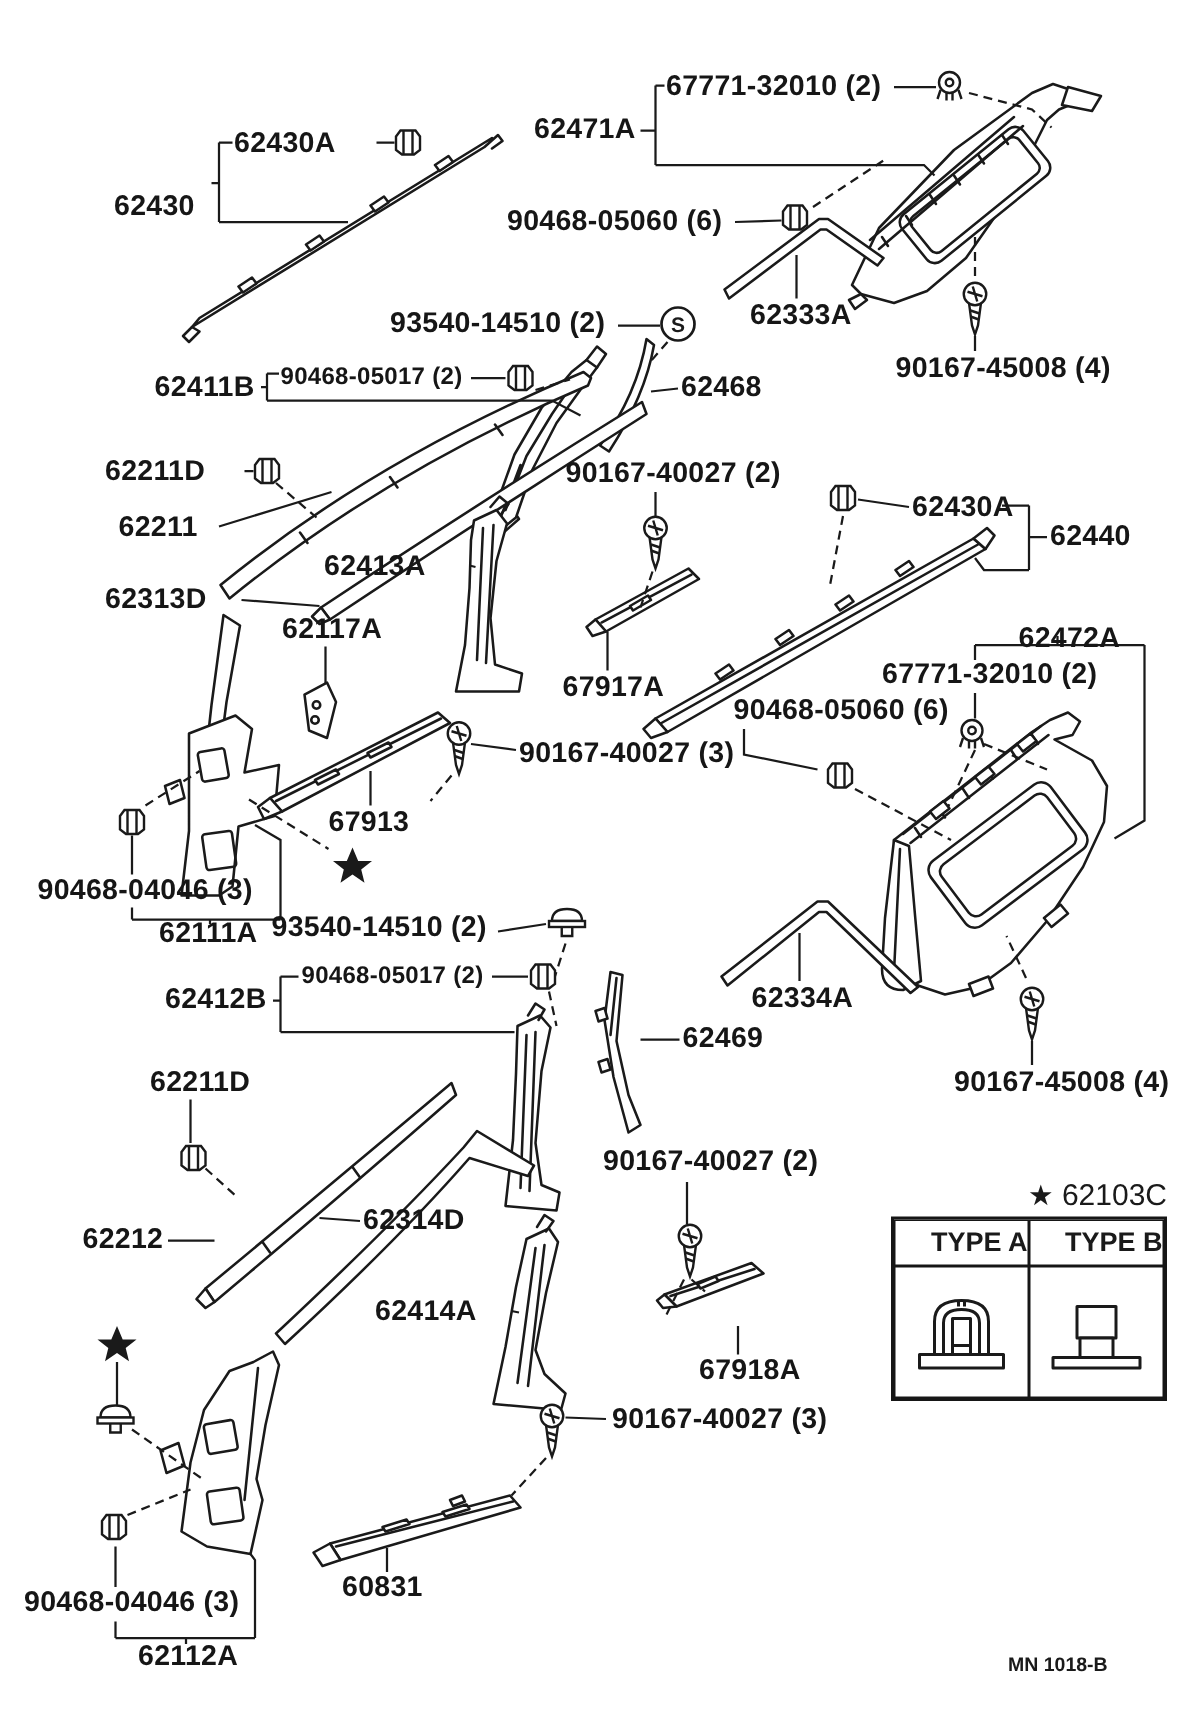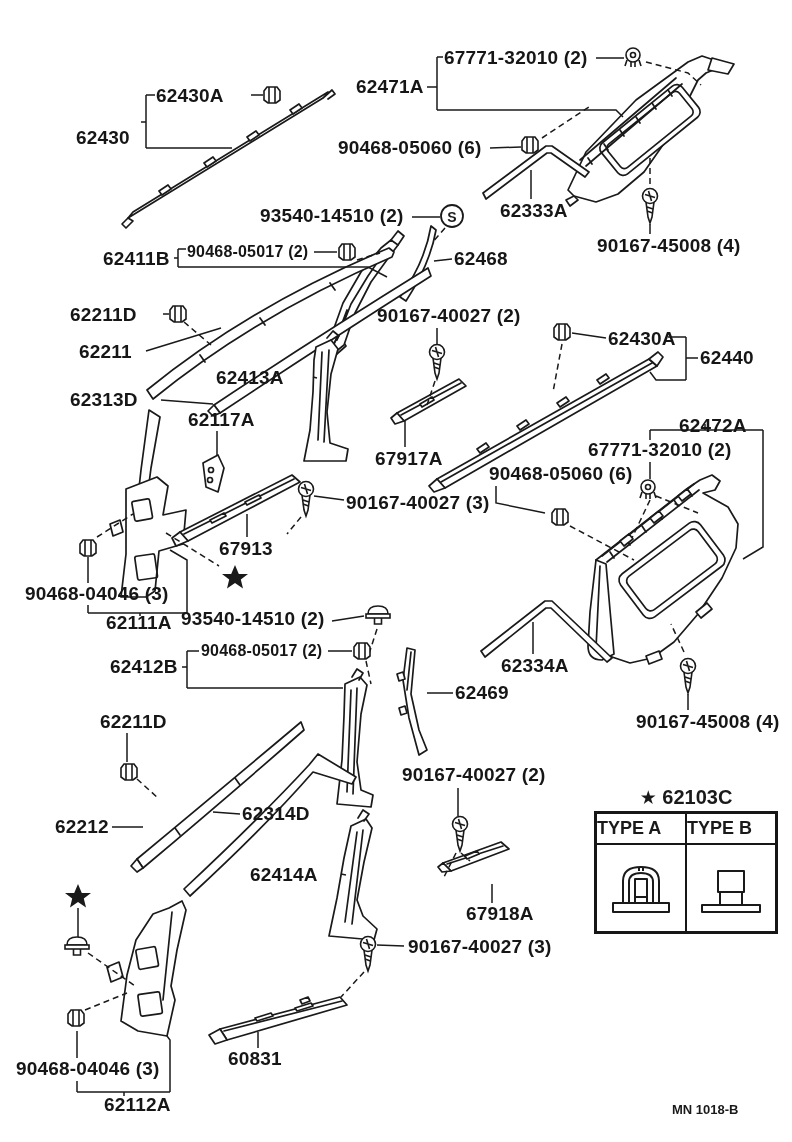--- a/index.html
+++ b/index.html
@@ -3,24 +3,24 @@
 <meta charset="utf-8">
 <style>
   html,body{margin:0;padding:0;background:#fff;}
   .page{position:relative;width:792px;height:1142px;background:#ffffff;overflow:hidden;
         font-family:"Liberation Sans",sans-serif;color:#1a1a1a;}
   svg.diagram{position:absolute;left:0;top:0;}
   .part-label{position:absolute;font-weight:700;font-size:19px;line-height:20px;
               letter-spacing:.2px;white-space:nowrap;color:#161616;}
   .part-label.small{font-size:16px;line-height:17px;}
   .legend{position:absolute;left:594px;top:786px;width:184px;}
-  .legend-title{font-weight:700;font-size:20px;text-align:center;margin-bottom:2px;}
+  .legend-title{font-weight:400;font-size:20px;text-align:right;margin-bottom:2px;}
   .legend-title .star{font-family:"DejaVu Sans",sans-serif;font-size:19px;}
   .legend-table{border:2.5px solid #161616;display:grid;grid-template-columns:1fr 1fr;width:180px;}
-  .legend-cell{border:1.5px solid #161616;text-align:left;}
+  .legend-cell{border:1.5px solid #161616;text-align:right;}
   .legend-head{font-weight:700;font-size:18px;padding:4px 0;}
   .legend-body{height:86px;display:flex;align-items:center;justify-content:center;}
   .footer-code{position:absolute;left:672px;top:1102px;font-weight:700;font-size:13px;}
 </style>
 </head>
 <body>
 
 <div class="page">
 
   <svg class="diagram" width="792" height="1142" viewBox="0 0 792 1142">
@@ -332,21 +332,21 @@
       <div class="part-label" style="left: 636px; top: 712px;">90167-45008 (4)</div>
       <div class="part-label" style="left: 100px; top: 712px;">62211D</div>
       <div class="part-label" style="left: 402px; top: 765px;">90167-40027 (2)</div>
       <div class="part-label" style="left: 55px; top: 817px;">62212</div>
       <div class="part-label" style="left: 242px; top: 804px;">62314D</div>
       <div class="part-label" style="left: 250px; top: 865px;">62414A</div>
       <div class="part-label" style="left: 466px; top: 904px;">67918A</div>
       <div class="part-label" style="left: 408px; top: 937px;">90167-40027 (3)</div>
       <div class="part-label" style="left: 228px; top: 1049px;">60831</div>
       <div class="part-label" style="left: 16px; top: 1059px;">90468-04046 (3)</div>
-      <div class="part-label" style="left: 104px; top: 1095px;">62112A</div>
+      <div class="part-label" style="left: 92px; top: 1095px;">62112A</div>
     </div>
 
   <div class="legend">
     <div class="legend-title">
       <span class="star">★</span>
       <span>62103C</span>
     </div>
     <div class="legend-table">
       <div class="legend-cell legend-head">TYPE A</div>
       <div class="legend-cell legend-head">TYPE B</div>

